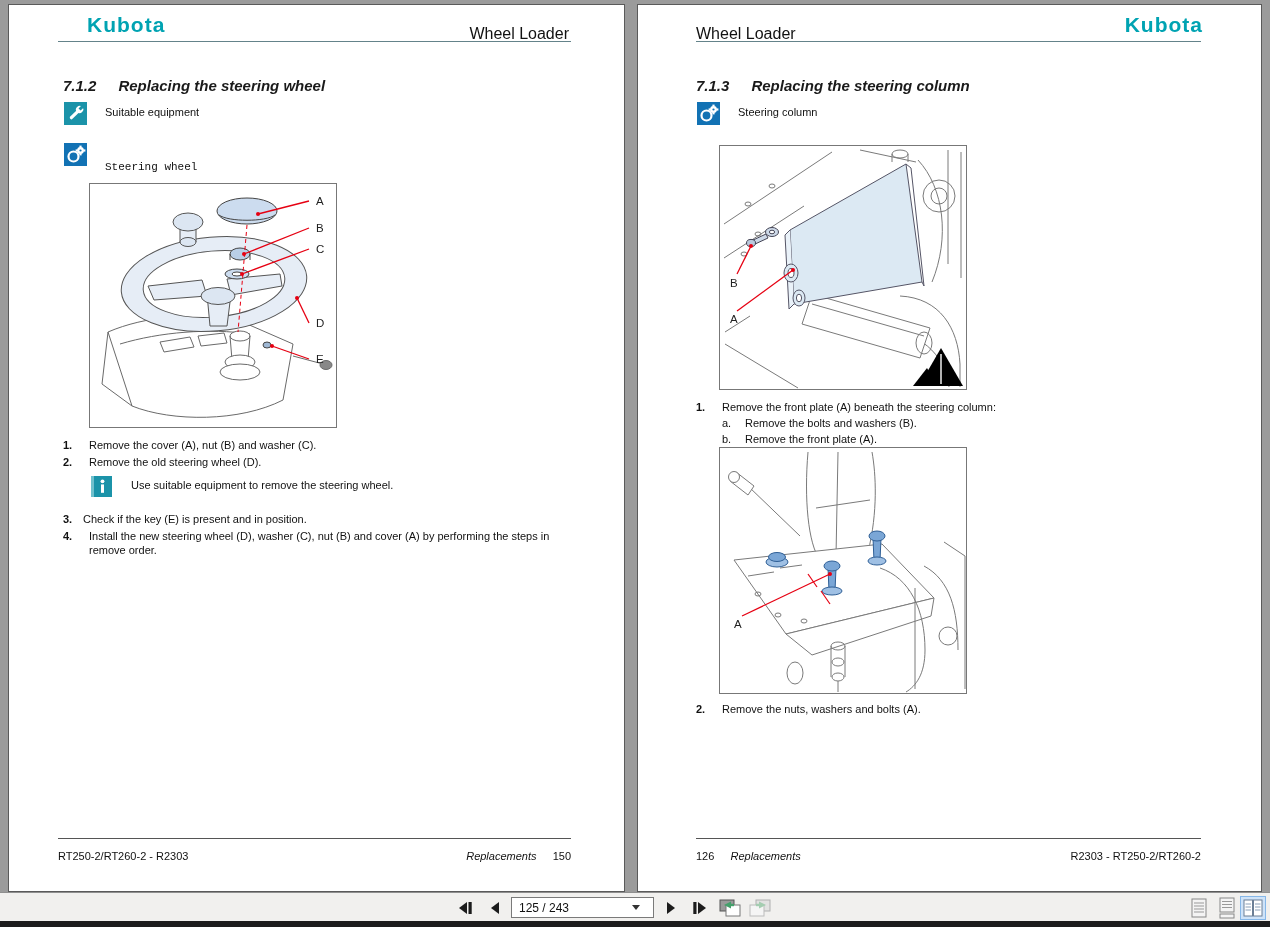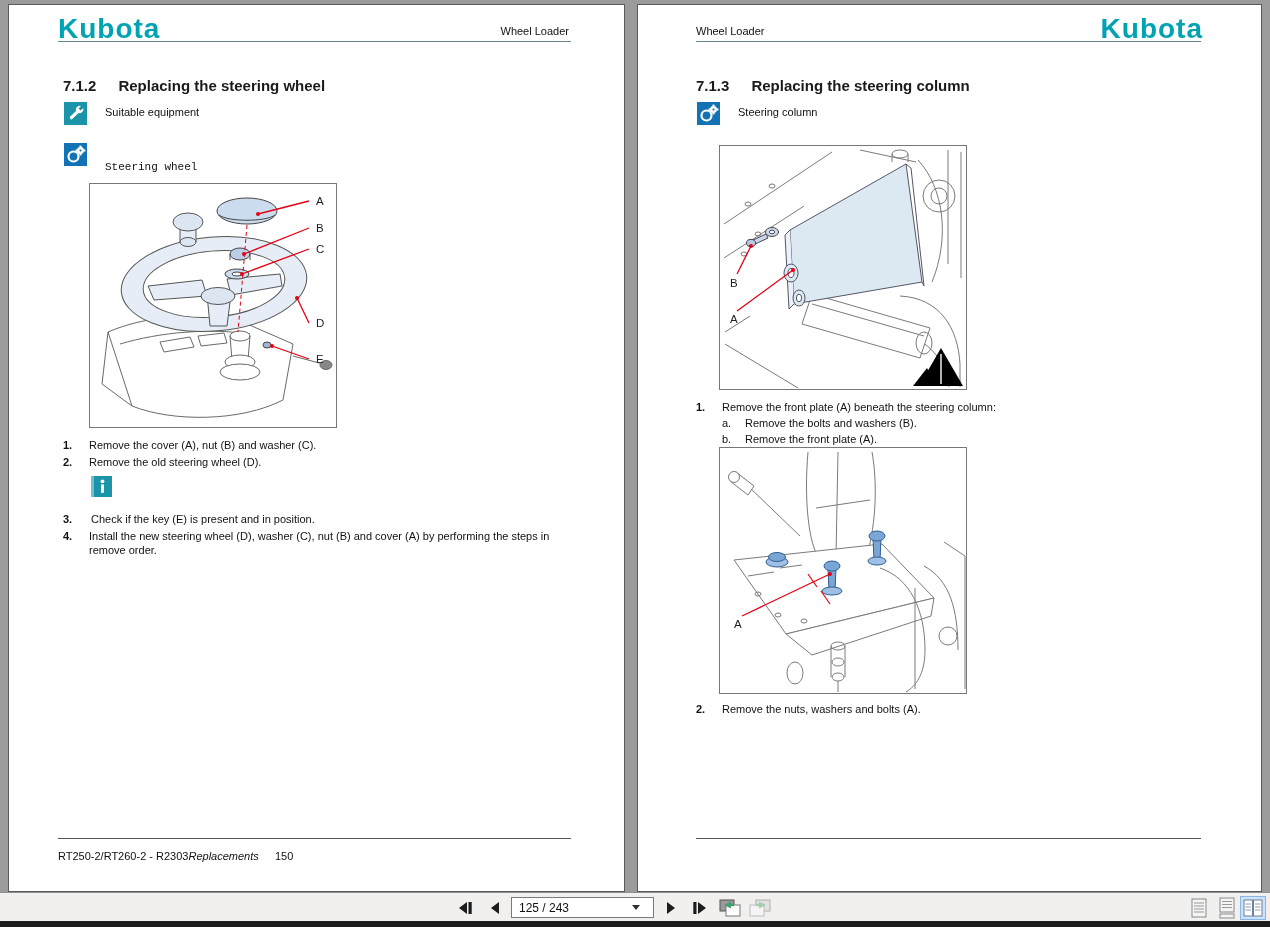--- a/index.html
+++ b/index.html
@@ -5,39 +5,39 @@
   * { margin:0; padding:0; box-sizing:border-box; }
   html,body { width:1270px; height:927px; font-family:"Liberation Sans", sans-serif; }
   #canvas { position:relative; width:1270px; height:927px; background:#9b9b9b; overflow:hidden; }
 
   .page { position:absolute; top:4px; height:888px; background:#fff; border:1px solid #5a5a5a; }
   #page-left  { left:8px;   width:617px; }
   #page-right { left:637px; width:625px; }
 
   .abs { position:absolute; }
 
-  .brand { font-size:28px; font-weight:bold; letter-spacing:1px; color:#00a3b2; font-style:normal; }
-  .hdr-product { font-size:11px; color:#111; }
+  .brand { font-size:21px; font-weight:bold; letter-spacing:1px; color:#00a3b2; font-style:normal;margin-left:29px; }
+  .hdr-product { font-size:16px; color:#111; }
   .hdr-rule { height:1px; background:#64838a; }
 
-  .sec-title { font-size:15px; font-weight:bold; color:#1a1a1a; display:flex; gap:22px; }
+  .sec-title { font-size:15px; font-weight:bold; color:#1a1a1a; display:flex; gap:22px;font-style:italic; }
 
   .req-icon { width:23px; height:23px; display:block; }
   .req-label { font-size:11px; color:#111; }
 
   .figure-box { border:1px solid #777; background:#fff; }
 
   .step-row { position:absolute; font-size:11px; color:#111; line-height:14px; }
   .step-num { font-weight:bold; }
 
   .note-icon { width:21px; height:21px; }
   .note-text { font-size:11px; color:#111; }
 
   .foot-rule { height:1px; background:#555; }
-  .foot { font-size:11px; color:#111; display:flex; justify-content:flex-start; }
+  .foot { font-size:11px; color:#111; display:flex; justify-content:space-between; }
   .ital { font-style:italic; }
 
   
   #toolbar { position:absolute; left:0; top:892px; width:1270px; height:29px;
              background:#f1f0ee; border-top:1px solid #8f8f8f; }
   .tb-btn { position:absolute; top:3px; width:26px; height:24px; display:flex;
             align-items:center; justify-content:center; cursor:pointer; border:1px solid transparent; }
   .tb-btn.sel { background:#cfe3f8; border:1px solid #86b7e8; }
   #page-combo { position:absolute; left:511px; top:4px; width:143px; height:21px;
                 background:#fff; border:1px solid #7a7a7a; display:flex; align-items:center; }
@@ -167,24 +167,25 @@
       <span class="step-num" style="position:absolute; left:0;">2.</span>
       <span style="position:absolute; left:26px; width:484px;">Remove the old steering wheel (D).</span>
     </div>
 
     <svg class="abs note-icon" style="left:82px; top:471px;" viewBox="0 0 21 21">
       <rect x="0" y="0" width="21" height="21" fill="#1b93a9"></rect>
       <rect x="0" y="0" width="3" height="21" fill="#6fc0cd"></rect>
       <circle cx="11.5" cy="5.3" r="1.9" fill="#fff"></circle>
       <rect x="10" y="8.4" width="3" height="8.4" fill="#fff"></rect>
     </svg>
+    <div class="abs note-text" style="left:122px; top:474px; width:400px;">Use suitable equipment to remove the steering wheel.</div>
 
     <div class="step-row" style="left:54px; top:507px; width:510px;">
       <span class="step-num" style="position:absolute; left:0;">3.</span>
-      <span style="position:absolute; left:28px; width:484px;">Check if the key (E) is present and in position.</span>
+      <span style="position:absolute; left:20px; width:484px;">Check if the key (E) is present and in position.</span>
     </div>
     <div class="step-row" style="left:54px; top:524px; width:510px; height:28px;">
       <span class="step-num" style="position:absolute; left:0;">4.</span>
       <span style="position:absolute; left:26px; width:484px;">Install the new steering wheel (D), washer (C), nut (B) and cover (A) by performing the steps in remove order.</span>
     </div>
 
     <div class="abs foot-rule" style="left:49px; top:833px; width:513px;"></div>
     <div class="abs foot" style="left:49px; top:845px; width:513px;">
       <span>RT250-2/RT260-2 - R2303</span>
       <span>
@@ -343,20 +344,28 @@
         <text x="14" y="180" font-size="11.5" fill="#222">A</text>
       </svg>
     </div>
 
     <div class="step-row" style="left:58px; top:697px; width:510px;">
       <span class="step-num" style="position:absolute; left:0;">2.</span>
       <span style="position:absolute; left:26px; width:484px;">Remove the nuts, washers and bolts (A).</span>
     </div>
 
     <div class="abs foot-rule" style="left:58px; top:833px; width:505px;"></div>
+    <div class="abs foot" style="left:58px; top:845px; width:505px;">
+      <span>
+        <span>126</span>
+        <span style="display:inline-block; width:10px;"></span>
+        <span class="ital">Replacements</span>
+      </span>
+      <span>R2303 - RT250-2/RT260-2</span>
+    </div>
   </div>
 
   <div id="toolbar">
 
     <div class="tb-btn" style="left:452px;">
       <svg width="15" height="14" viewBox="0 0 15 14">
         <polygon points="9,1 9,13 1,7" fill="#1c1c1c"></polygon>
           <rect x="10.5" y="1" width="3.2" height="12" fill="#1c1c1c"></rect>
       </svg>
     </div>

